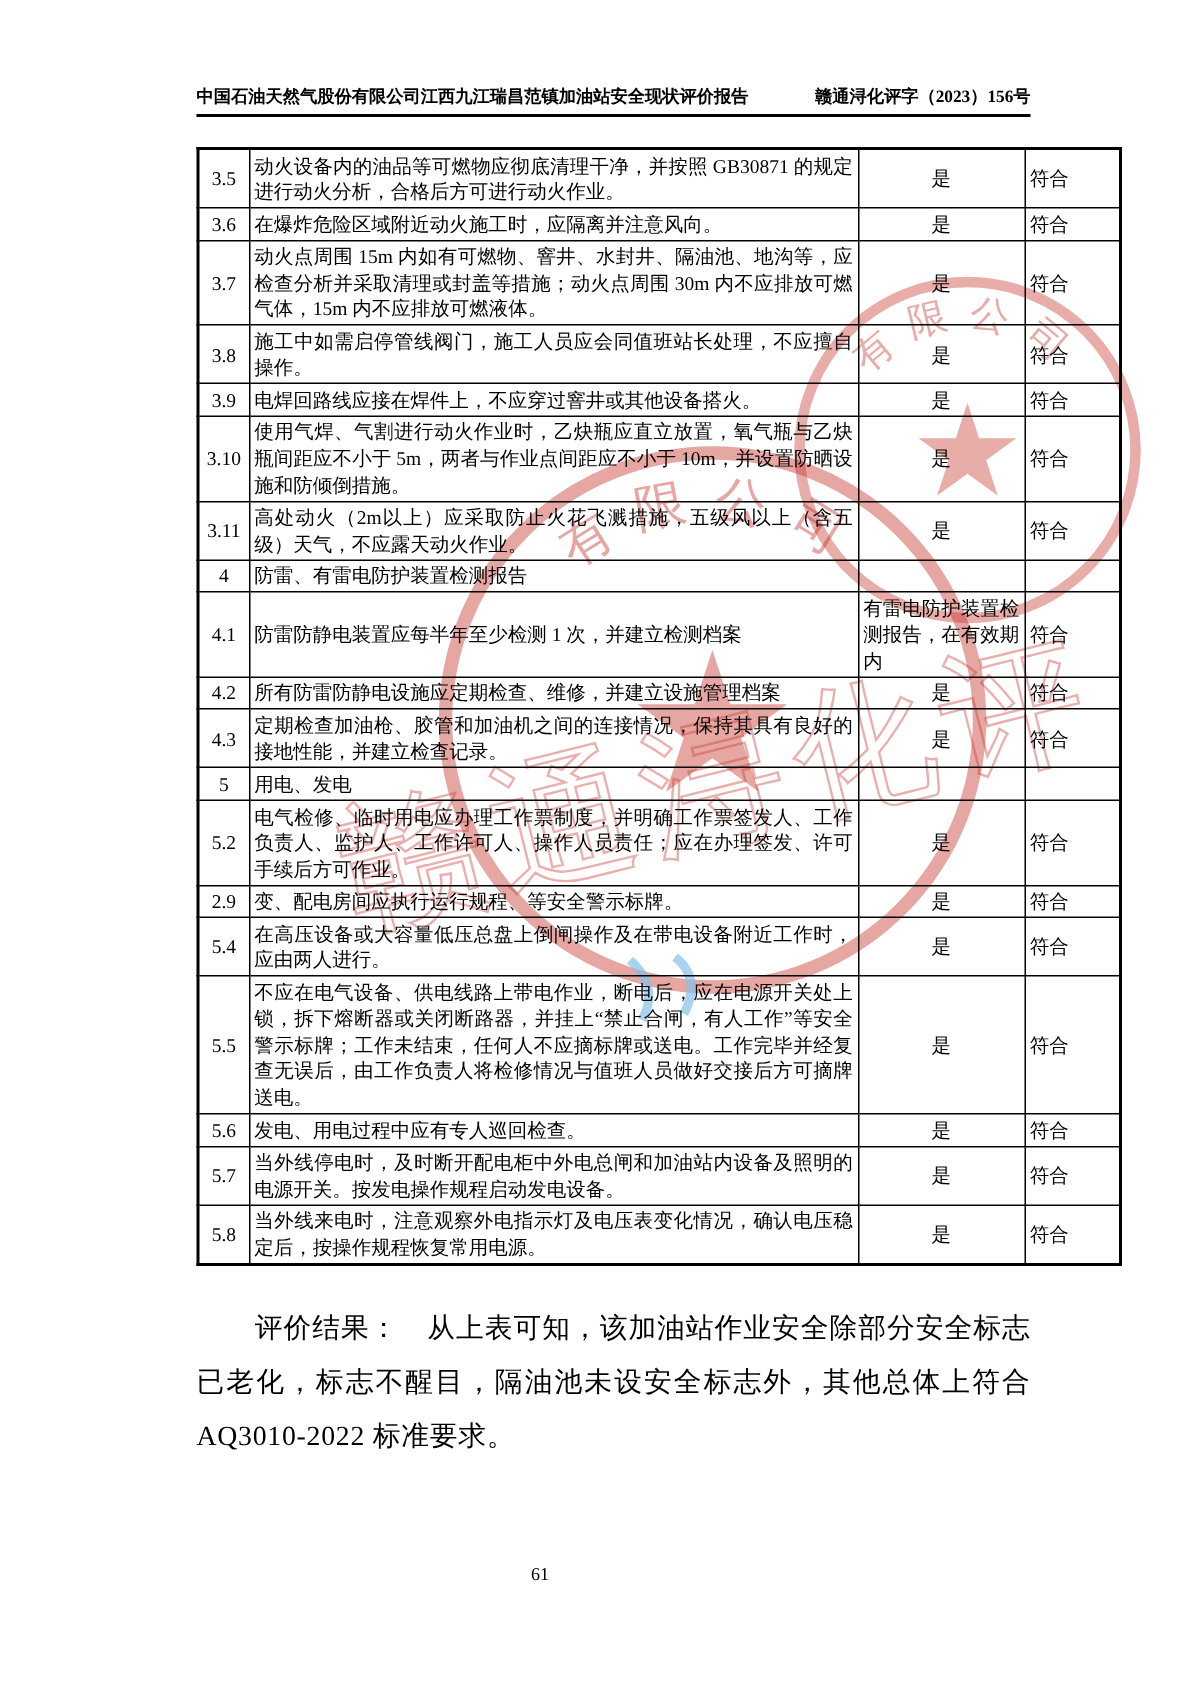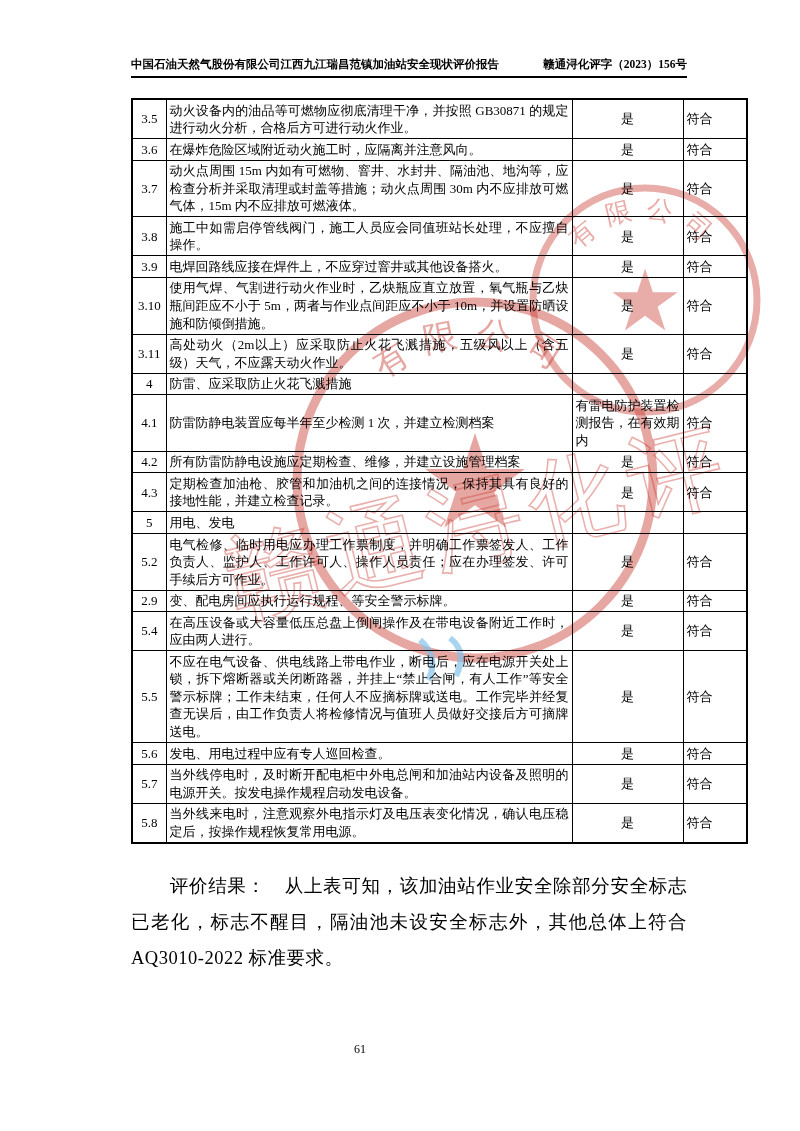--- a/index.html
+++ b/index.html
@@ -95,21 +95,21 @@
             <td class="conclusion">符合</td>
           </tr>
           <tr>
             <td class="no">3.11</td>
             <td class="content">高处动火（2m以上）应采取防止火花飞溅措施，五级风以上（含五级）天气，不应露天动火作业。</td>
             <td class="result">是</td>
             <td class="conclusion">符合</td>
           </tr>
           <tr>
             <td class="no">4</td>
-            <td class="content section-title">防雷、应采取防止火花飞溅措施</td>
+            <td class="content section-title">防雷、有雷电防护装置检测报告</td>
             <td class="result"></td>
             <td class="conclusion"></td>
           </tr>
           <tr>
             <td class="no">4.1</td>
             <td class="content">防雷防静电装置应每半年至少检测 1 次，并建立检测档案</td>
             <td class="result long">有雷电防护装置检测报告，在有效期内</td>
             <td class="conclusion">符合</td>
           </tr>
           <tr>

